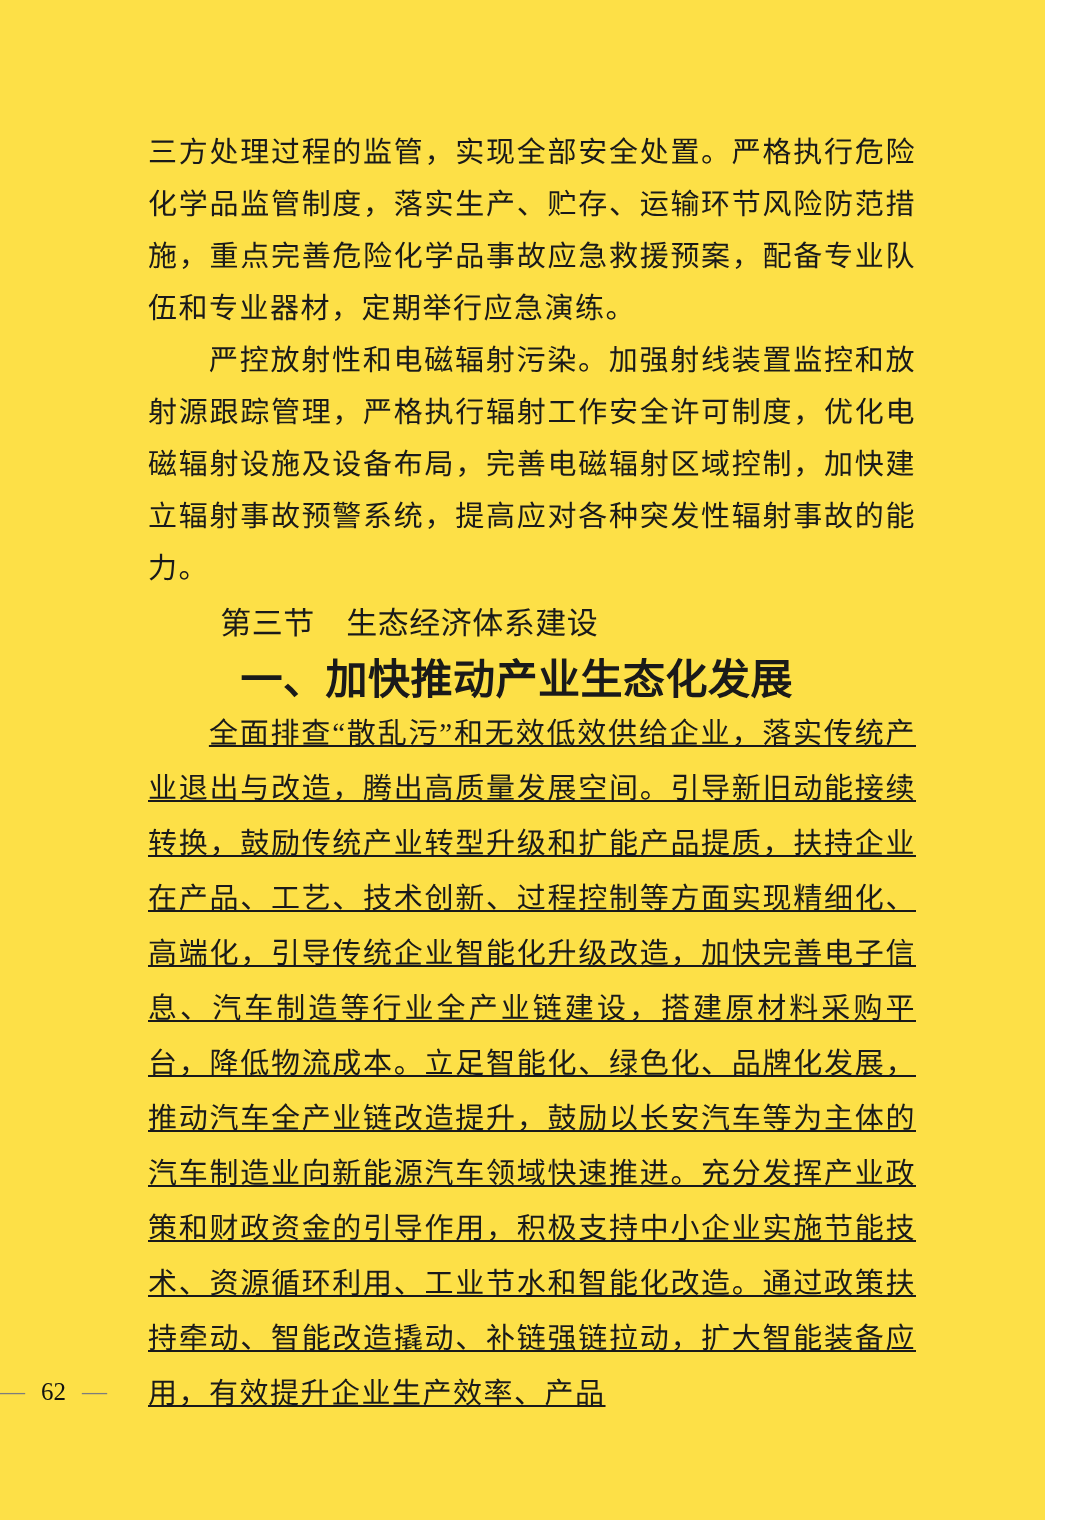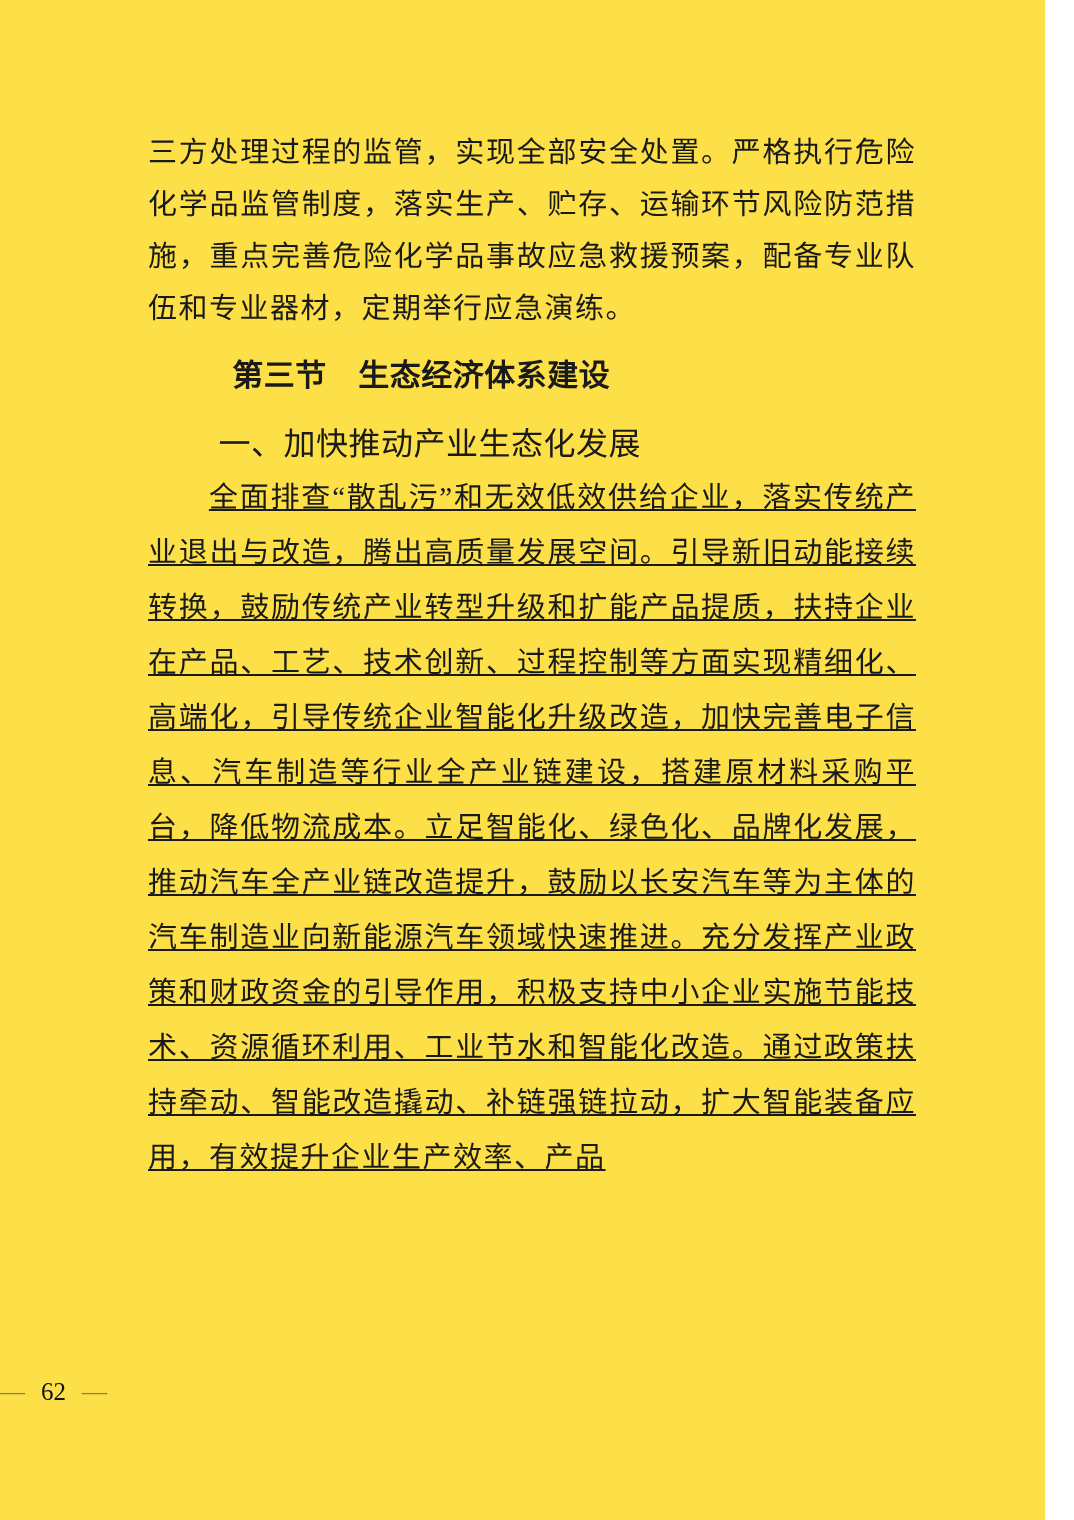--- a/index.html
+++ b/index.html
@@ -32,31 +32,31 @@
     word-break: break-all;
   }
   .para.no-indent {
     text-indent: 0;
   }
   .para.long {
     line-height: 55px;
     text-decoration: underline;
   }
   .heading-section {
-    margin: 16px;
+    margin: 4px;
     font-size: 31px;
-    font-weight: 700;
+    font-weight: 400;
     line-height: 52px;
     letter-spacing: 0.5px;
     text-indent: 2.2em;
   }
   .heading-item {
     margin: 0;
-    font-size: 32px;
-    font-weight: 400;
+    font-size: 42px;
+    font-weight: 700;
     line-height: 52px;
     letter-spacing: 0.5px;
     text-indent: 2.2em;
   }
   .heading-sub {
     margin: 0;
     font-size: 30px;
     font-weight: 400;
     line-height: 52px;
     letter-spacing: 1px;
@@ -79,20 +79,21 @@
     margin: 0 16px;
     font-family: "Liberation Serif", serif;
   }
 </style>
 </head>
 <body>
 
 <div class="page">
   <div class="content">
     <p class="para no-indent">三方处理过程的监管，实现全部安全处置。严格执行危险化学品监管制度，落实生产、贮存、运输环节风险防范措施，重点完善危险化学品事故应急救援预案，配备专业队伍和专业器材，定期举行应急演练。</p>
+    <p class="para">严控放射性和电磁辐射污染。加强射线装置监控和放射源跟踪管理，严格执行辐射工作安全许可制度，优化电磁辐射设施及设备布局，完善电磁辐射区域控制，加快建立辐射事故预警系统，提高应对各种突发性辐射事故的能力。</p>
     <h2 class="heading-section">第三节　生态经济体系建设</h2>
     <h3 class="heading-item">一、加快推动产业生态化发展</h3>
     <p class="para long">全面排查“散乱污”和无效低效供给企业，落实传统产业退出与改造，腾出高质量发展空间。引导新旧动能接续转换，鼓励传统产业转型升级和扩能产品提质，扶持企业在产品、工艺、技术创新、过程控制等方面实现精细化、高端化，引导传统企业智能化升级改造，加快完善电子信息、汽车制造等行业全产业链建设，搭建原材料采购平台，降低物流成本。立足智能化、绿色化、品牌化发展，推动汽车全产业链改造提升，鼓励以长安汽车等为主体的汽车制造业向新能源汽车领域快速推进。充分发挥产业政策和财政资金的引导作用，积极支持中小企业实施节能技术、资源循环利用、工业节水和智能化改造。通过政策扶持牵动、智能改造撬动、补链强链拉动，扩大智能装备应用，有效提升企业生产效率、产品</p>
   </div>
 
   <div class="footer">
     <span class="dash">—</span><span class="pagenum">62</span><span class="dash">—</span>
   </div>
 </div>
 

